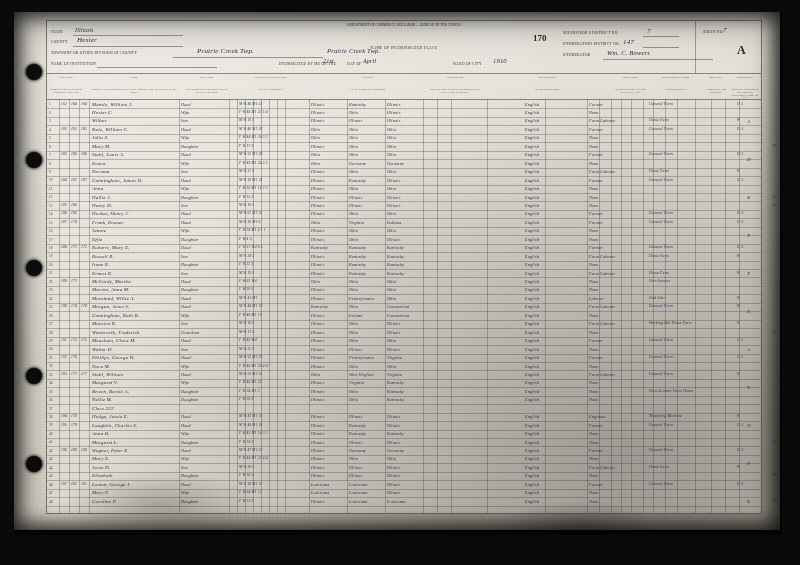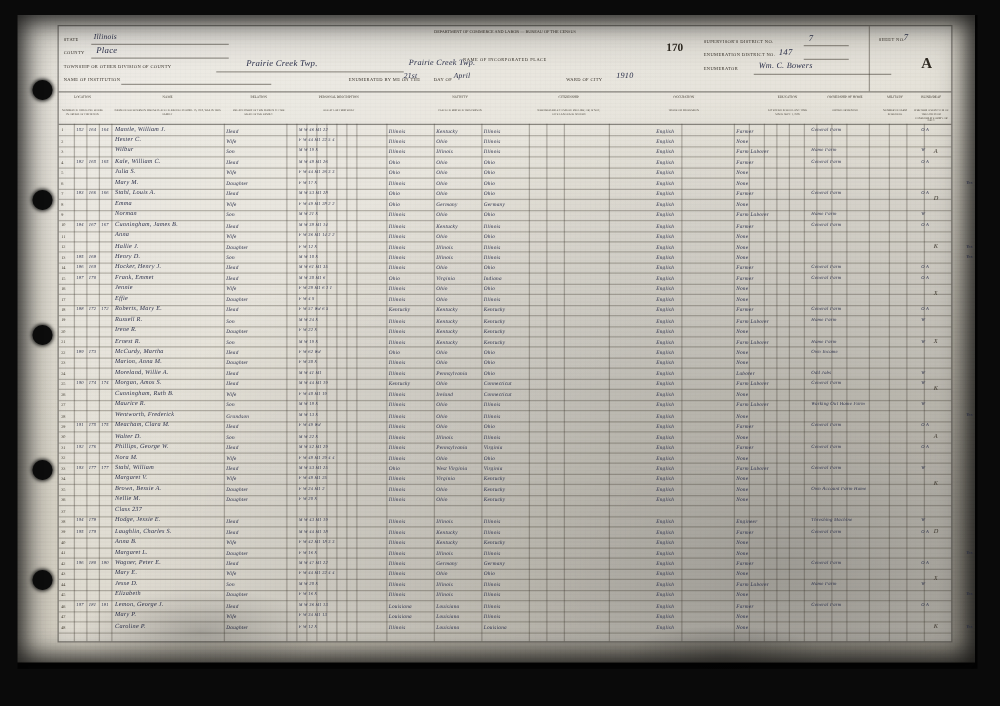--- a/index.html
+++ b/index.html
@@ -96,21 +96,21 @@
 
     <div class="hdr">
       <div class="bureau">Department of Commerce and Labor — Bureau of the Census</div>
       <div class="subtitle">Name of Incorporated Place</div>
 
       <div class="tiny" style="left:4px;top:9px;">State</div>
       <div class="hand entry" style="left:28px;top:6px;font-size:6px;">Illinois</div>
       <div class="hl" style="left:26px;top:14px;width:110px;"></div>
 
       <div class="tiny" style="left:4px;top:19px;">County</div>
-      <div class="hand entry" style="left:30px;top:15px;font-size:7px;">Place</div>
+      <div class="hand entry" style="left:30px;top:15px;font-size:7px;">Hester</div>
       <div class="hl" style="left:26px;top:25px;width:110px;"></div>
 
       <div class="tiny" style="left:4px;top:30px;width:120px;">Township or other division of county</div>
       <div class="hand entry" style="left:150px;top:26px;font-size:7px;">Prairie Creek Twp.</div>
       <div class="hl" style="left:126px;top:36px;width:150px;"></div>
 
       <div class="tiny" style="left:4px;top:41px;">Name of institution</div>
       <div class="hl" style="left:50px;top:46px;width:120px;"></div>
 
       <div class="hand entry" style="left:280px;top:26px;font-size:6.5px;">Prairie Creek Twp.</div>

